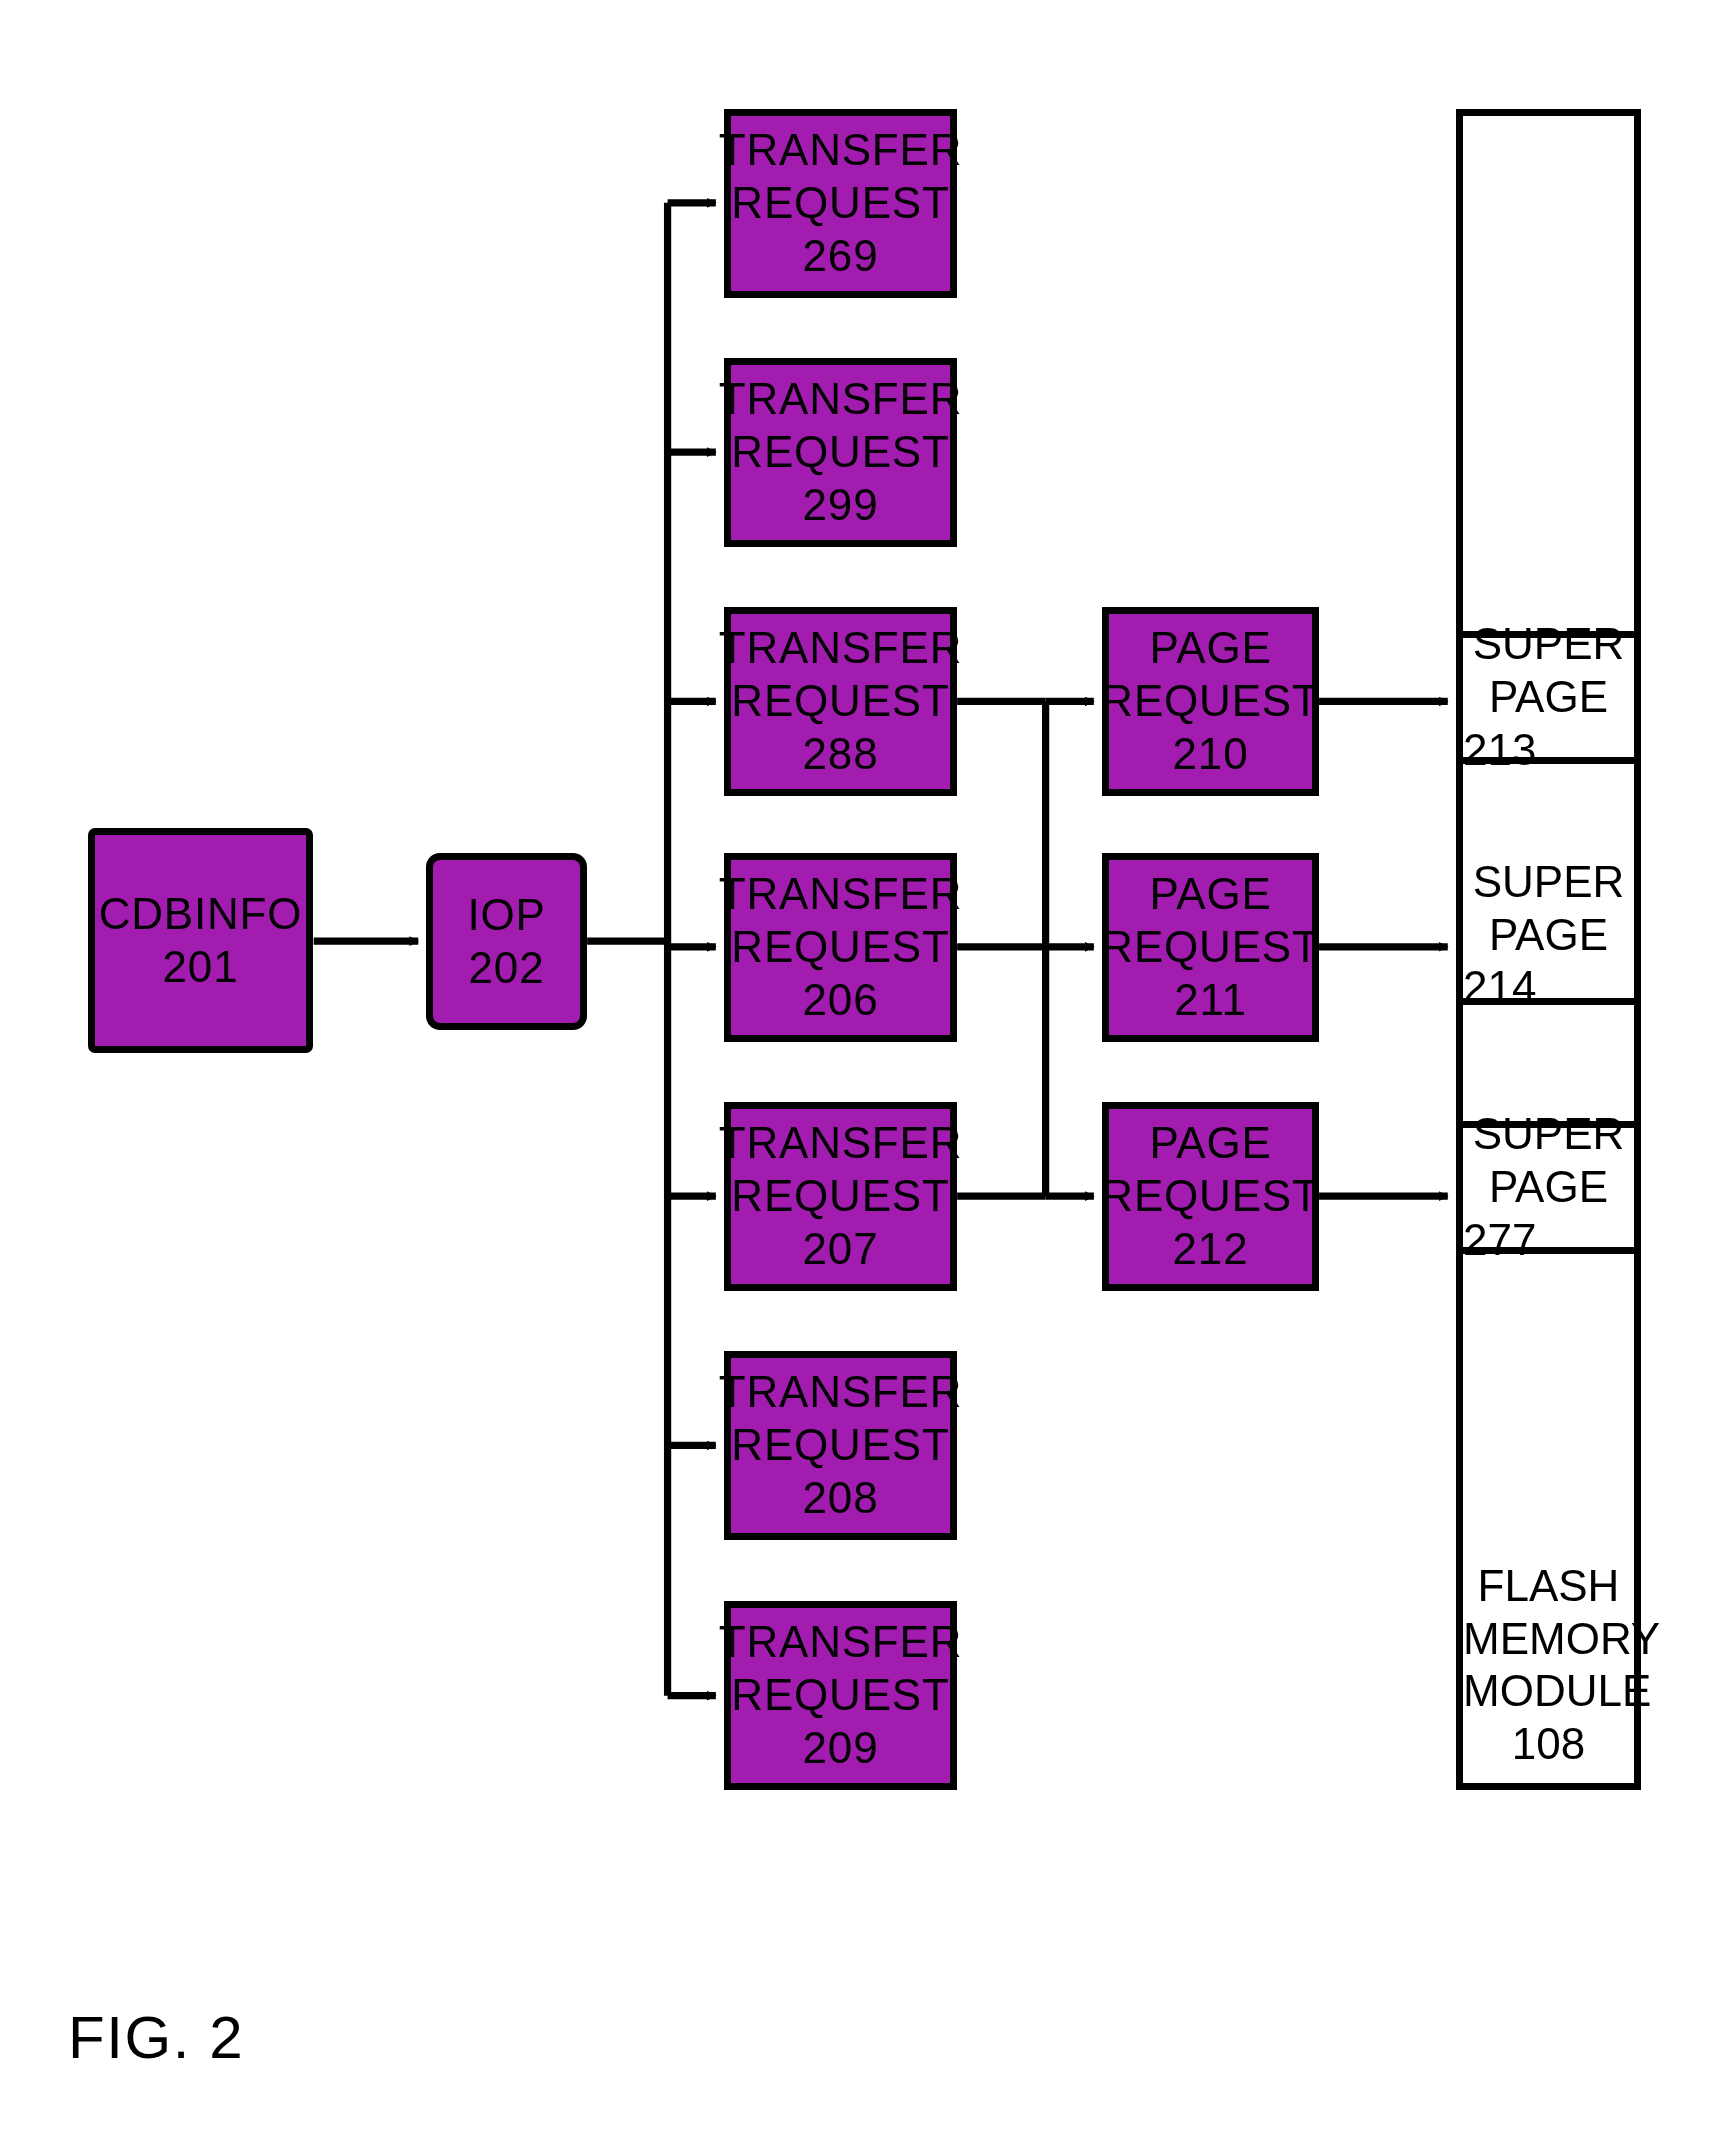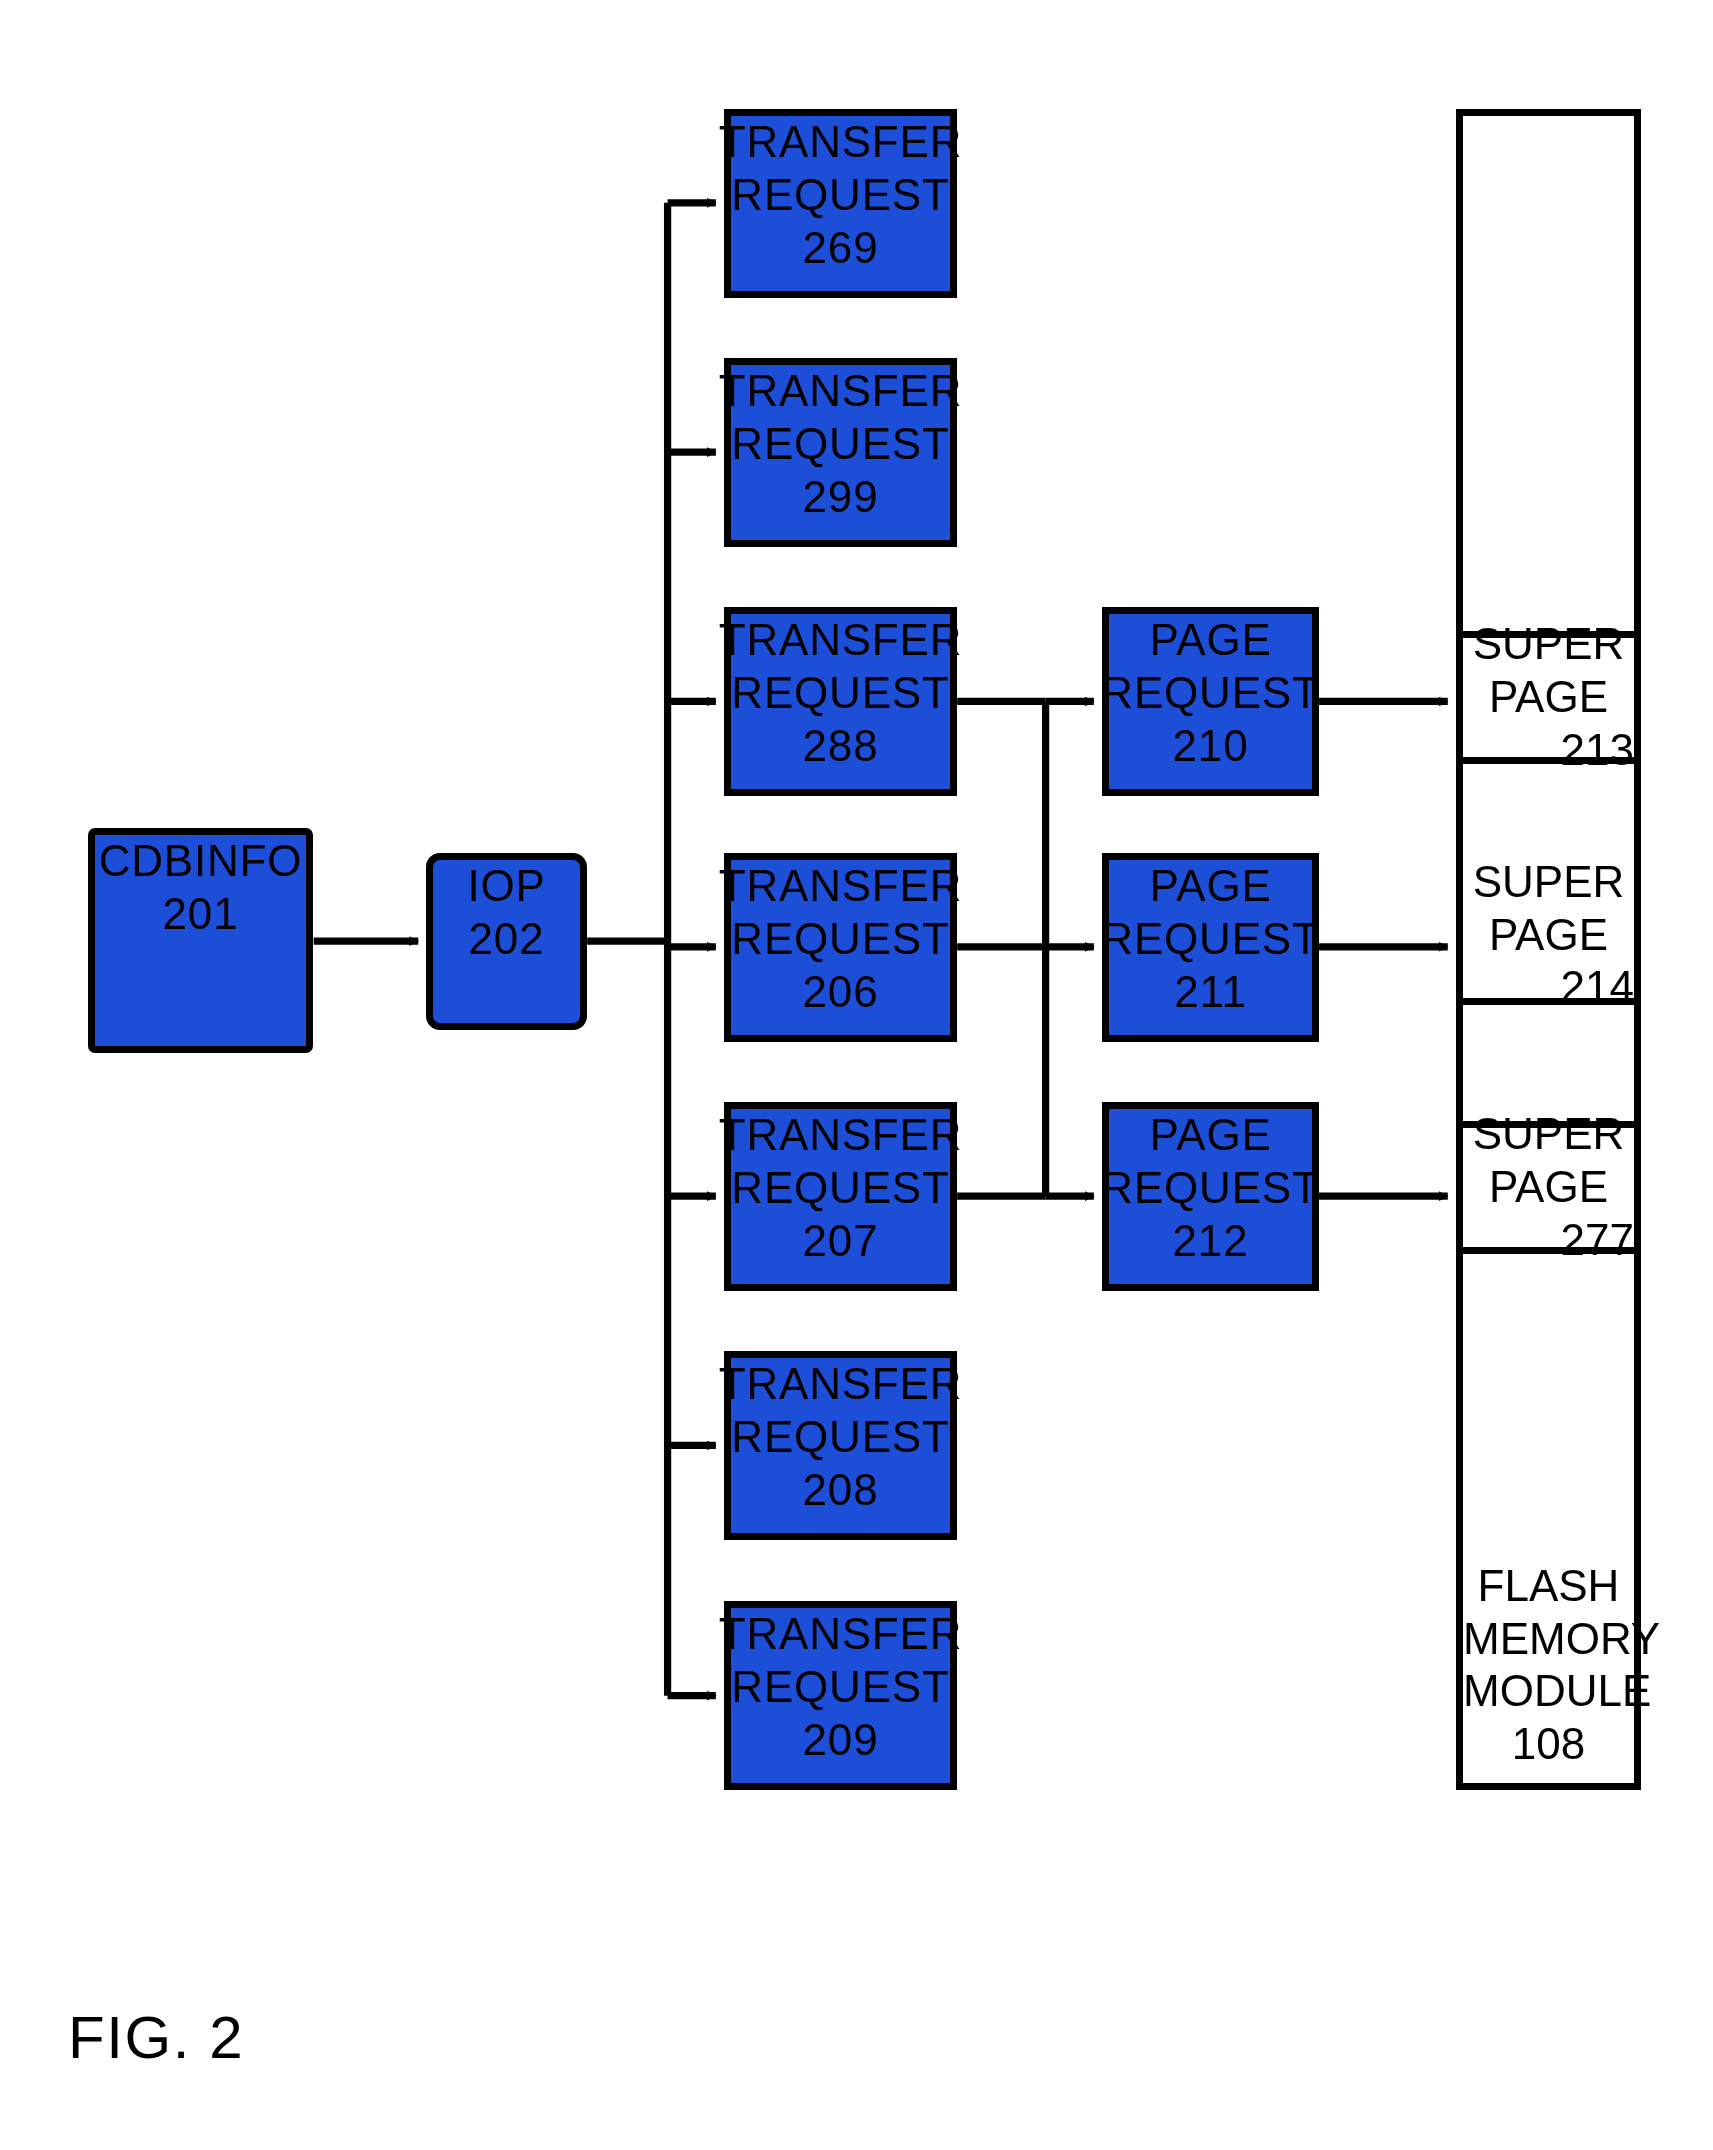--- a/index.html
+++ b/index.html
@@ -10,25 +10,25 @@
     position: relative;
   }
   .canvas {
     position: relative;
     width: 1714px;
     height: 2151px;
   }
   .box {
     position: absolute;
     border: 7.2px solid #000;
-    background: #1d4ed8;
+    background: #a21caf;
     display: flex;
     flex-direction: column;
     align-items: center;
-    justify-content: flex-start;
+    justify-content: center;
     text-align: center;
     font-size: 44px;
     line-height: 1.2;
     font-weight: 400;
     letter-spacing: 0.8px;
   }
   .box .line { white-space: pre; }
   .figlabel {
     position: absolute;
     font-size: 60px;
@@ -45,21 +45,21 @@
     text-align: center;
     line-height: 1.2;
   }
   .sp {
     position: absolute;
     left: 0; right: 0;
     border-top: 7.2px solid #000;
     border-bottom: 7.2px solid #000;
     display: flex;
     flex-direction: column;
-    align-items: flex-end;
+    align-items: flex-start;
     justify-content: center;
     font-size: 44px;
     line-height: 1.2;
     text-align: center;
   }
   svg.arrows {
     position: absolute;
     left: 0; top: 0;
     width: 1714px;
     height: 2151px;

